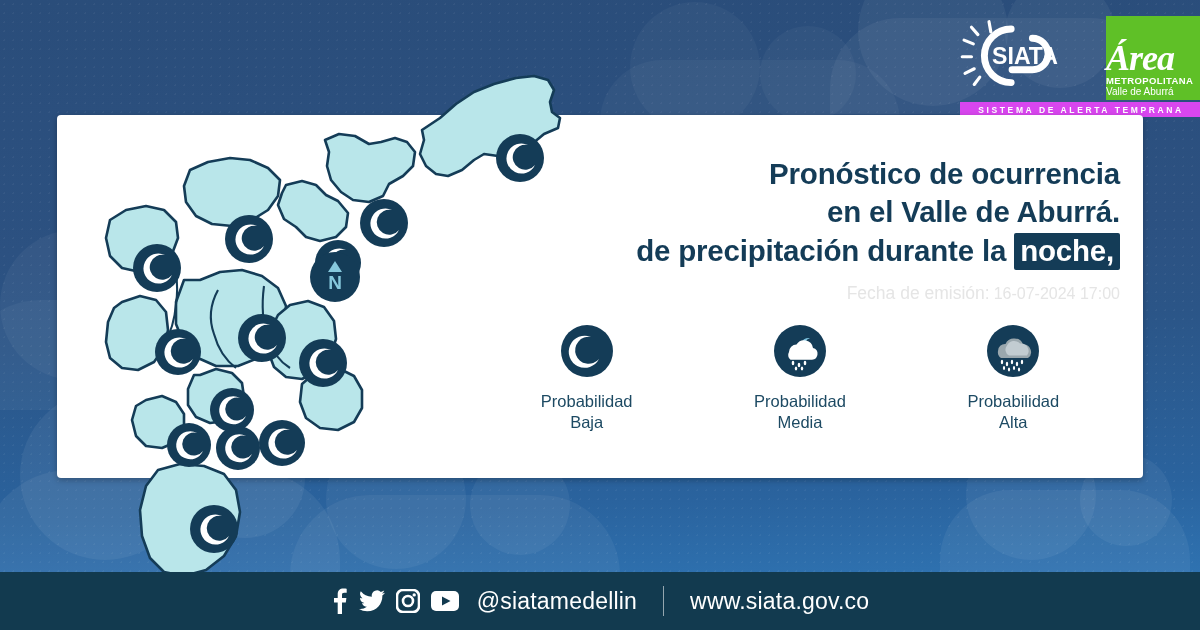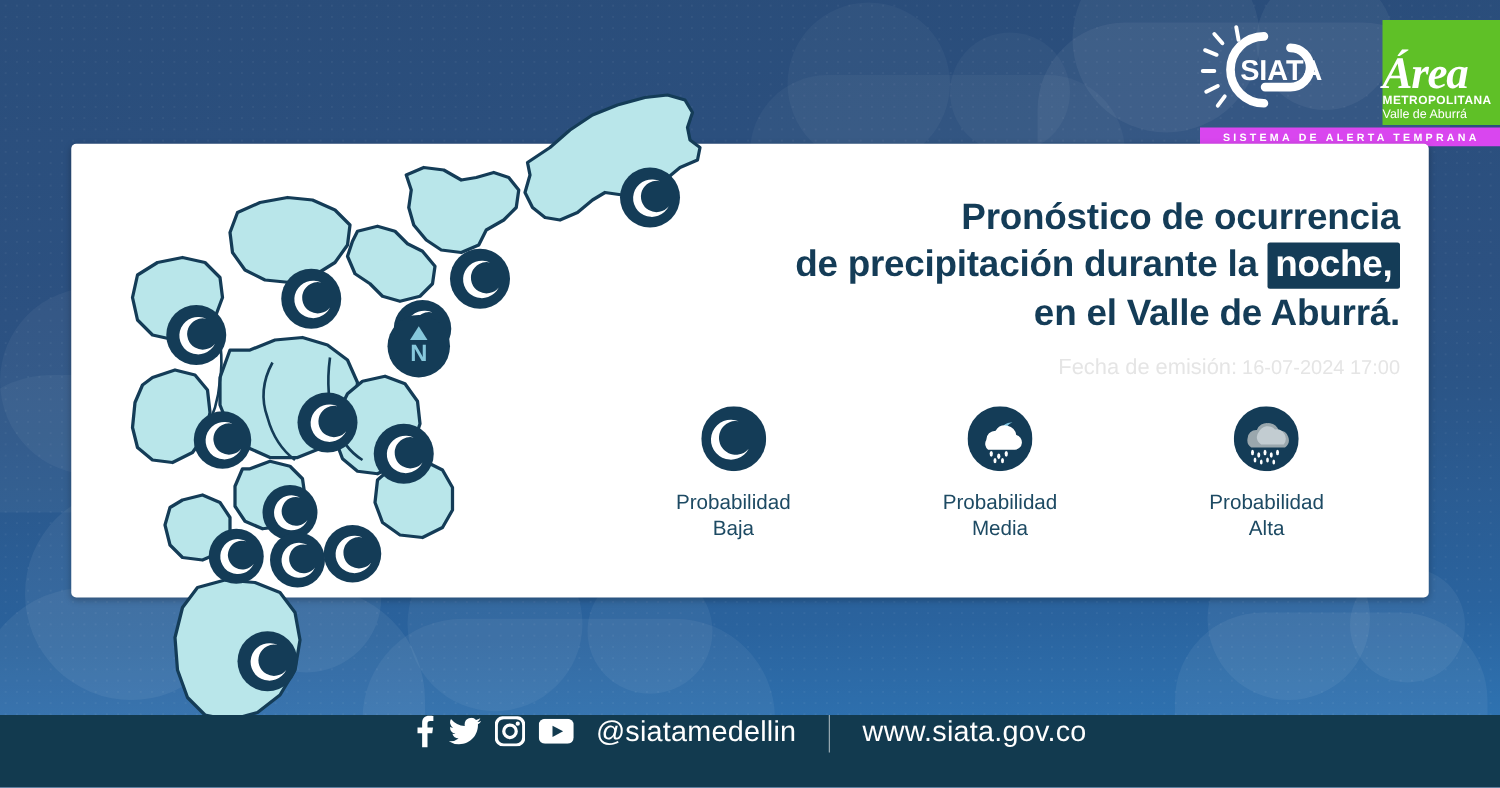--- a/index.html
+++ b/index.html
@@ -97,21 +97,21 @@
 
   
   .legend{position:absolute;left:480px;top:325px;width:640px;display:flex;justify-content:space-around;}
   .leg-item{width:170px;text-align:center;}
   .leg-icon{width:52px;height:52px;margin:0 auto 10px auto;}
   .leg-label{font-size:16.5px;color:#1d4a63;line-height:1.25;}
 
   
   .footer{
     position:absolute;left:0;bottom:0;width:1200px;height:58px;
-    background:#123a4f;display:flex;align-items:flex-start;justify-content:center;gap:0;
+    background:#123a4f;display:flex;align-items:center;justify-content:center;gap:0;
   }
   .social{display:flex;align-items:center;gap:11px;margin-right:18px;}
   .social svg{display:block;}
   .handle{color:#fff;font-size:23px;letter-spacing:.2px;}
   .divider{width:1px;height:30px;background:rgba(255,255,255,.55);margin:0 26px;}
   .website{color:#fff;font-size:23px;letter-spacing:.2px;}
 </style>
 </head>
 <body>
 
@@ -247,25 +247,25 @@
         <circle r="25" fill="#143c57"></circle>
         <polygon points="0,-16 7,-5 -7,-5" fill="#86c8dc"></polygon>
         <text x="0" y="12" text-anchor="middle" font-family="Liberation Sans, sans-serif" font-size="19" font-weight="bold" fill="#86c8dc">N</text>
       </g>
     </svg>
   </div>
 
   <div class="rightcol">
     <div class="title">
       <div>Pronóstico de ocurrencia</div>
+      <div>en el Valle de Aburrá.</div>
       <div>
         <span>de precipitación durante la</span>
         <span class="hl">noche,</span>
       </div>
-      <div>en el Valle de Aburrá.</div>
     </div>
     <div class="datewrap">
       <span class="dlabel">Fecha de emisión:</span><span class="dval">16-07-2024 17:00</span>
     </div>
   </div>
 
   <div class="legend">
 
     <div class="leg-item">
       <svg class="leg-icon" viewBox="0 0 52 52">

